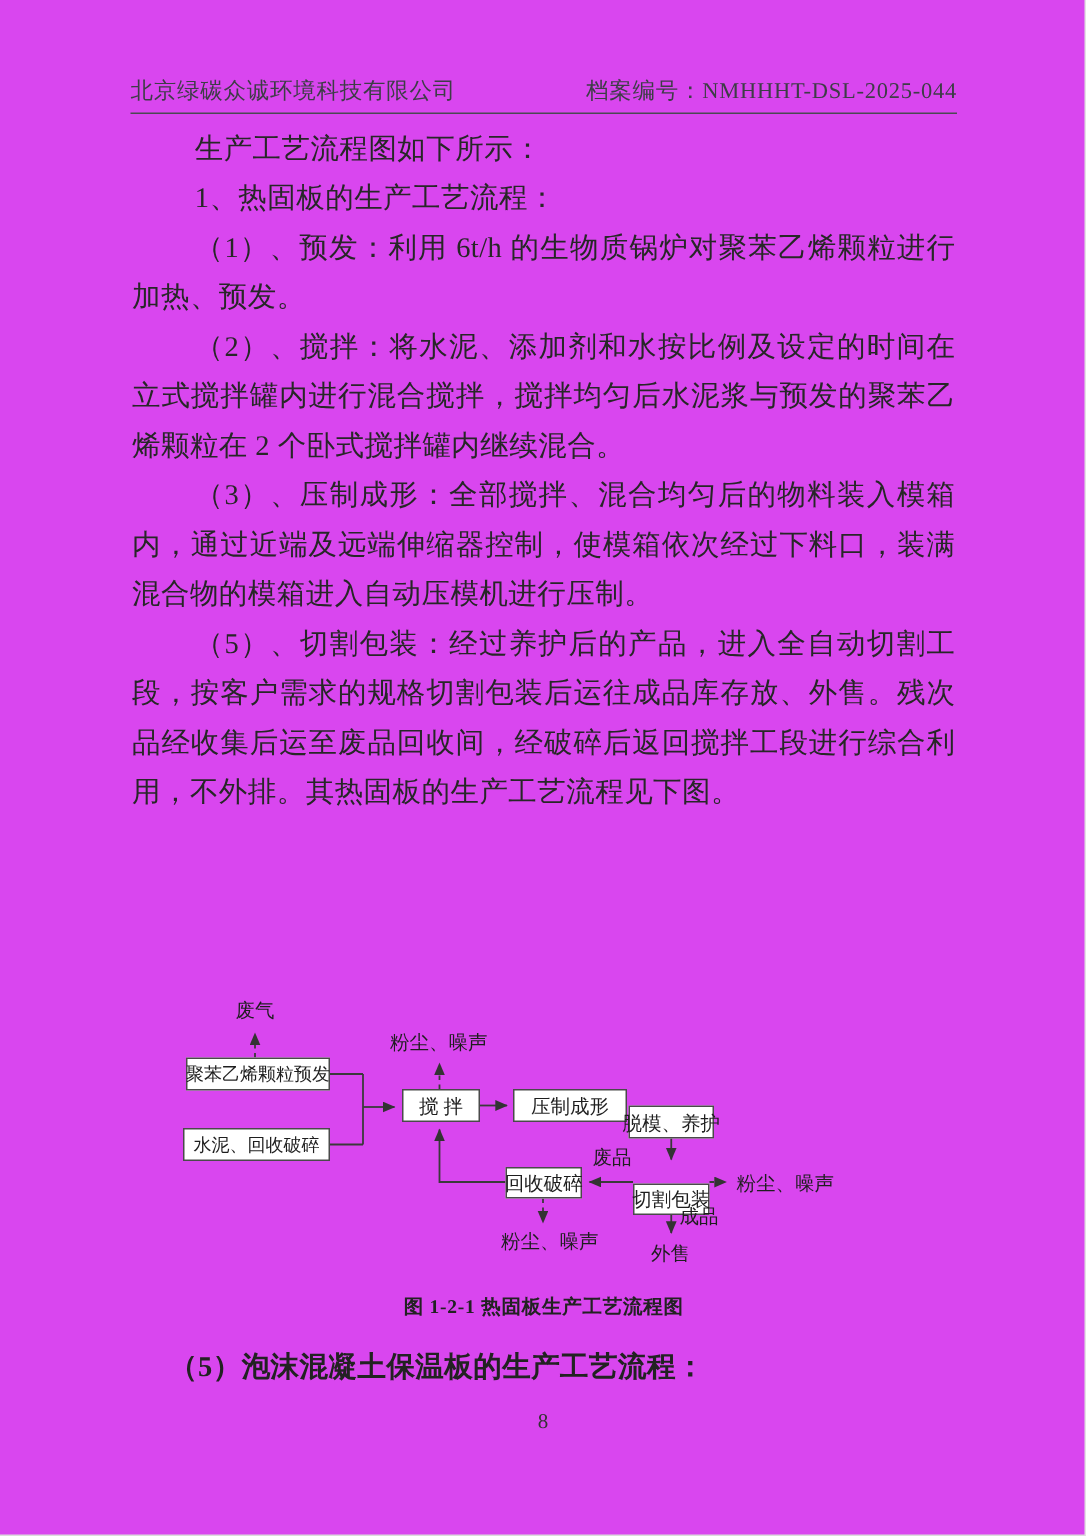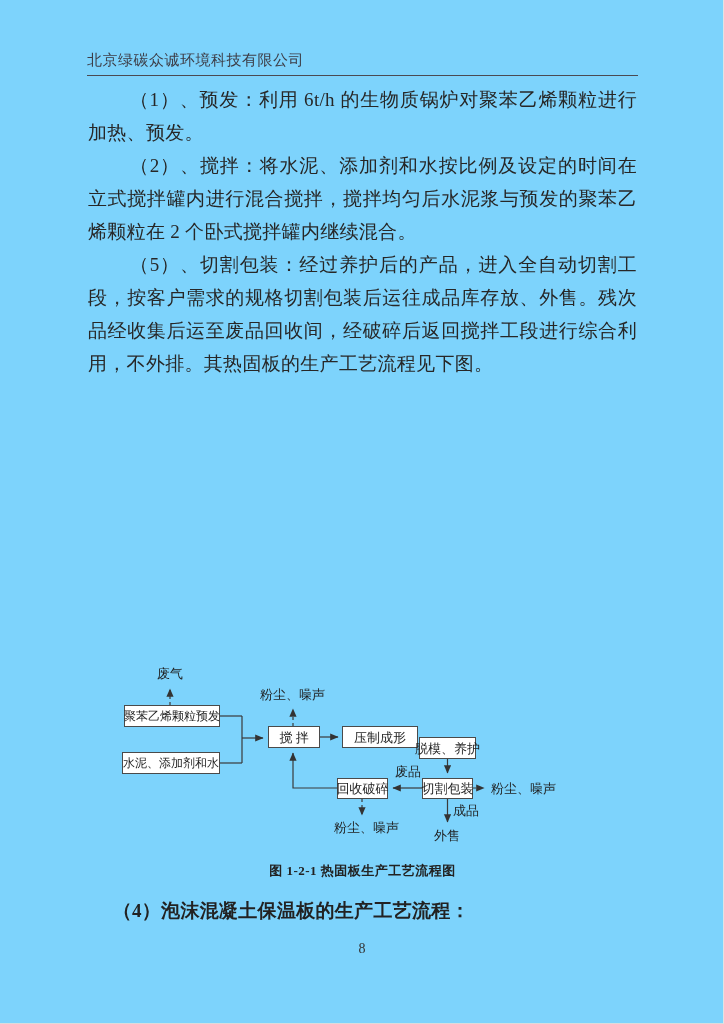--- a/index.html
+++ b/index.html
@@ -6,21 +6,21 @@
   html, body { background: #ffffff; }
   body {
     width: 724px; height: 1024px;
     position: relative;
     font-family: "Liberation Serif", "DejaVu Serif", serif;
     color: #2b2b2b;
     overflow: hidden;
   }
   .page {
     position: absolute; inset: 0;
-    background: #7dd3fc;
+    background: #d946ef;
     border-right: 1px solid #e3e3e3;
     border-bottom: 1px solid #dcdcdc;
   }
   
   .hdr {
     position: absolute; left: 87px; top: 51px; width: 551px;
     display: flex; justify-content: space-between; align-items: flex-end;
     font-size: 15px; color: #3d3d46;
     border-bottom: 1.5px solid #4a4a52;
     padding-bottom: 5px;
@@ -72,25 +72,29 @@
     text-align: center; font-size: 14px; color: #333;
   }
 </style>
 </head>
 <body>
 
 <div class="page">
 
   <div class="hdr">
     <span>北京绿碳众诚环境科技有限公司</span>
+    <span>档案编号：NMHHHT-DSL-2025-044</span>
   </div>
 
   <div class="doc-body">
+    <p>生产工艺流程图如下所示：</p>
+    <p>1、热固板的生产工艺流程：</p>
     <p>（1）、预发：利用 6t/h 的生物质锅炉对聚苯乙烯颗粒进行加热、预发。</p>
     <p>（2）、搅拌：将水泥、添加剂和水按比例及设定的时间在立式搅拌罐内进行混合搅拌，搅拌均匀后水泥浆与预发的聚苯乙烯颗粒在 2 个卧式搅拌罐内继续混合。</p>
+    <p>（3）、压制成形：全部搅拌、混合均匀后的物料装入模箱内，通过近端及远端伸缩器控制，使模箱依次经过下料口，装满混合物的模箱进入自动压模机进行压制。</p>
     <p>（5）、切割包装：经过养护后的产品，进入全自动切割工段，按客户需求的规格切割包装后运往成品库存放、外售。残次品经收集后运至废品回收间，经破碎后返回搅拌工段进行综合利用，不外排。其热固板的生产工艺流程见下图。</p>
   </div>
 
   <div class="flowchart">
 
     <svg width="580" height="200" viewBox="0 0 580 200">
       <defs>
         <marker id="ah" markerWidth="9" markerHeight="8" refX="6.5" refY="3" orient="auto">
           <path d="M0,0 L7,3 L0,6 z" fill="#333"></path>
         </marker>
@@ -116,35 +120,35 @@
         <g stroke-dasharray="3,3">
           <path d="M90,50 V34" marker-end="url(#ah)"></path>
           <path d="M213,71 V54" marker-end="url(#ah)"></path>
           <path d="M282,144 V160" marker-end="url(#ah)"></path>
           <path d="M393,133 H404" marker-end="url(#ah)"></path>
         </g>
       </g>
     </svg>
 
     <div class="fc-box fs12" style="left:44px; top:50px; width:96px; height:22px;">聚苯乙烯颗粒预发</div>
-    <div class="fc-box fs12" style="left:42px; top:97px; width:98px; height:22px;">水泥、添加剂和水</div>
+    <div class="fc-box fs12" style="left:42px; top:97px; width:98px; height:22px;">水泥、回收破碎</div>
     <div class="fc-box" style="left:188px; top:71px; width:52px; height:22px;">搅 拌</div>
     <div class="fc-box" style="left:262px; top:71px; width:76px; height:22px;">压制成形</div>
     <div class="fc-box" style="left:339px; top:71px; width:57px; height:22px;margin-top:11px;">脱模、养护</div>
     <div class="fc-box" style="left:257px; top:123px; width:51px; height:21px;">回收破碎</div>
-    <div class="fc-box" style="left:342px; top:123px; width:51px; height:21px;">切割包装</div>
+    <div class="fc-box" style="left:342px; top:134px; width:51px; height:21px;">切割包装</div>
 
     <div class="fc-label" style="left:77px; top:12px;">废气</div>
     <div class="fc-label" style="left:180px; top:33px;">粉尘、噪声</div>
     <div class="fc-label" style="left:315px; top:110px;">废品</div>
     <div class="fc-label" style="left:411px; top:127px;">粉尘、噪声</div>
     <div class="fc-label" style="left:373px; top:149px;font-family:Liberation Serif, serif;">成品</div>
     <div class="fc-label" style="left:354px; top:174px;">外售</div>
     <div class="fc-label" style="left:254px; top:166px;">粉尘、噪声</div>
   </div>
 
   <div class="fig-caption">图 1-2-1 热固板生产工艺流程图</div>
 
-  <div class="subheading">（4）泡沫混凝土保温板的生产工艺流程：</div>
+  <div class="subheading">（5）泡沫混凝土保温板的生产工艺流程：</div>
 
   <div class="page-num">8</div>
 
 </div>
 
 </body></html>

